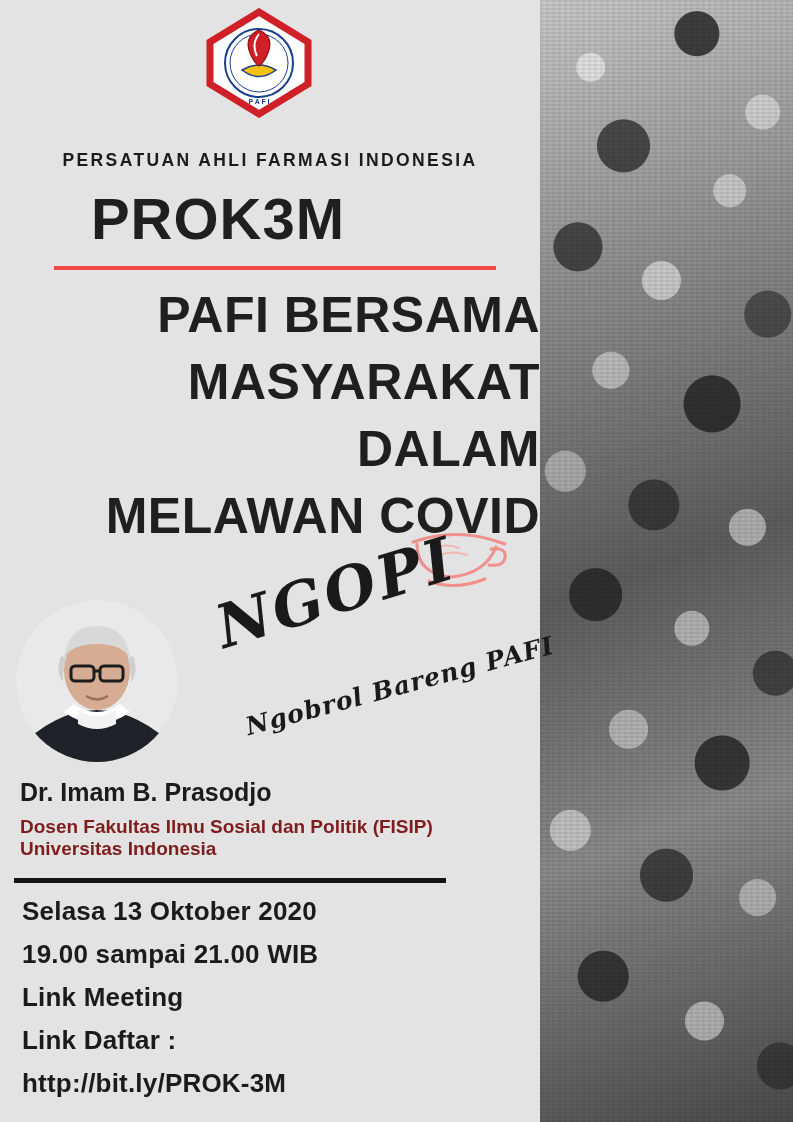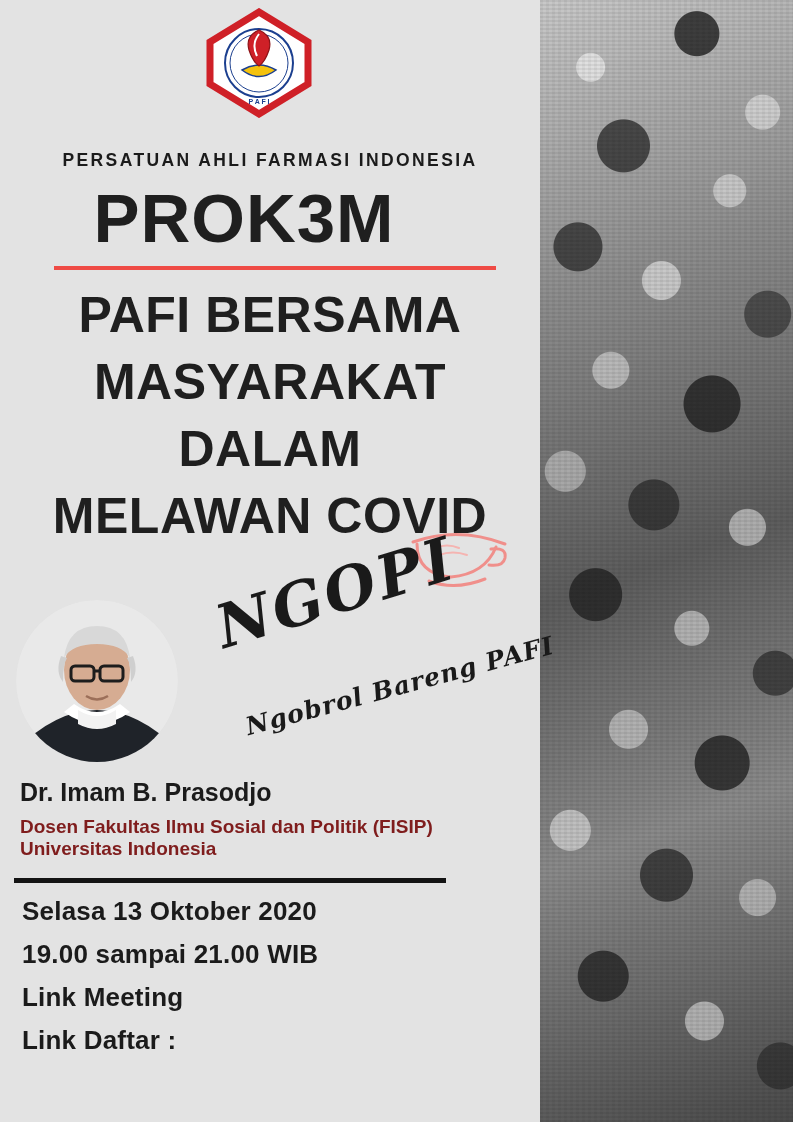--- a/index.html
+++ b/index.html
@@ -88,41 +88,40 @@
     letter-spacing: 2.4px;
     font-weight: 700;
     color: #1b1b1b;
   }
   .prok3m {
     position: absolute;
     left: 0;
     top: 178px;
     width: 436px;
     text-align: center;
-    font-size: 69px;
+    font-size: 58px;
     line-height: 82px;
     font-weight: 800;
     letter-spacing: 1px;
     color: #1f1f1f;
-    padding-left: 26px;
   }
   .red-rule {
     position: absolute;
     left: 54px;
     top: 266px;
     width: 442px;
     height: 4px;
     background: #ef4b45;
   }
   .tagline {
     position: absolute;
     left: 0;
     top: 282px;
     width: 540px;
-    text-align: center;
+    text-align: right;
     font-size: 50px;
     line-height: 67px;
     font-weight: 800;
     color: #1f1f1f;
     letter-spacing: 0.5px;
   }
 
   
   .cup {
     position: absolute;
@@ -280,15 +279,16 @@
     <div>Universitas Indonesia</div>
   </div>
 
   <div class="black-rule"></div>
 
   <div class="details">
     <div>Selasa 13 Oktober 2020</div>
     <div>19.00 sampai 21.00 WIB</div>
     <div>Link Meeting</div>
     <div>Link Daftar :</div>
+    <div>http://bit.ly/PROK-3M</div>
   </div>
 
 </div>
 
 </body></html>

